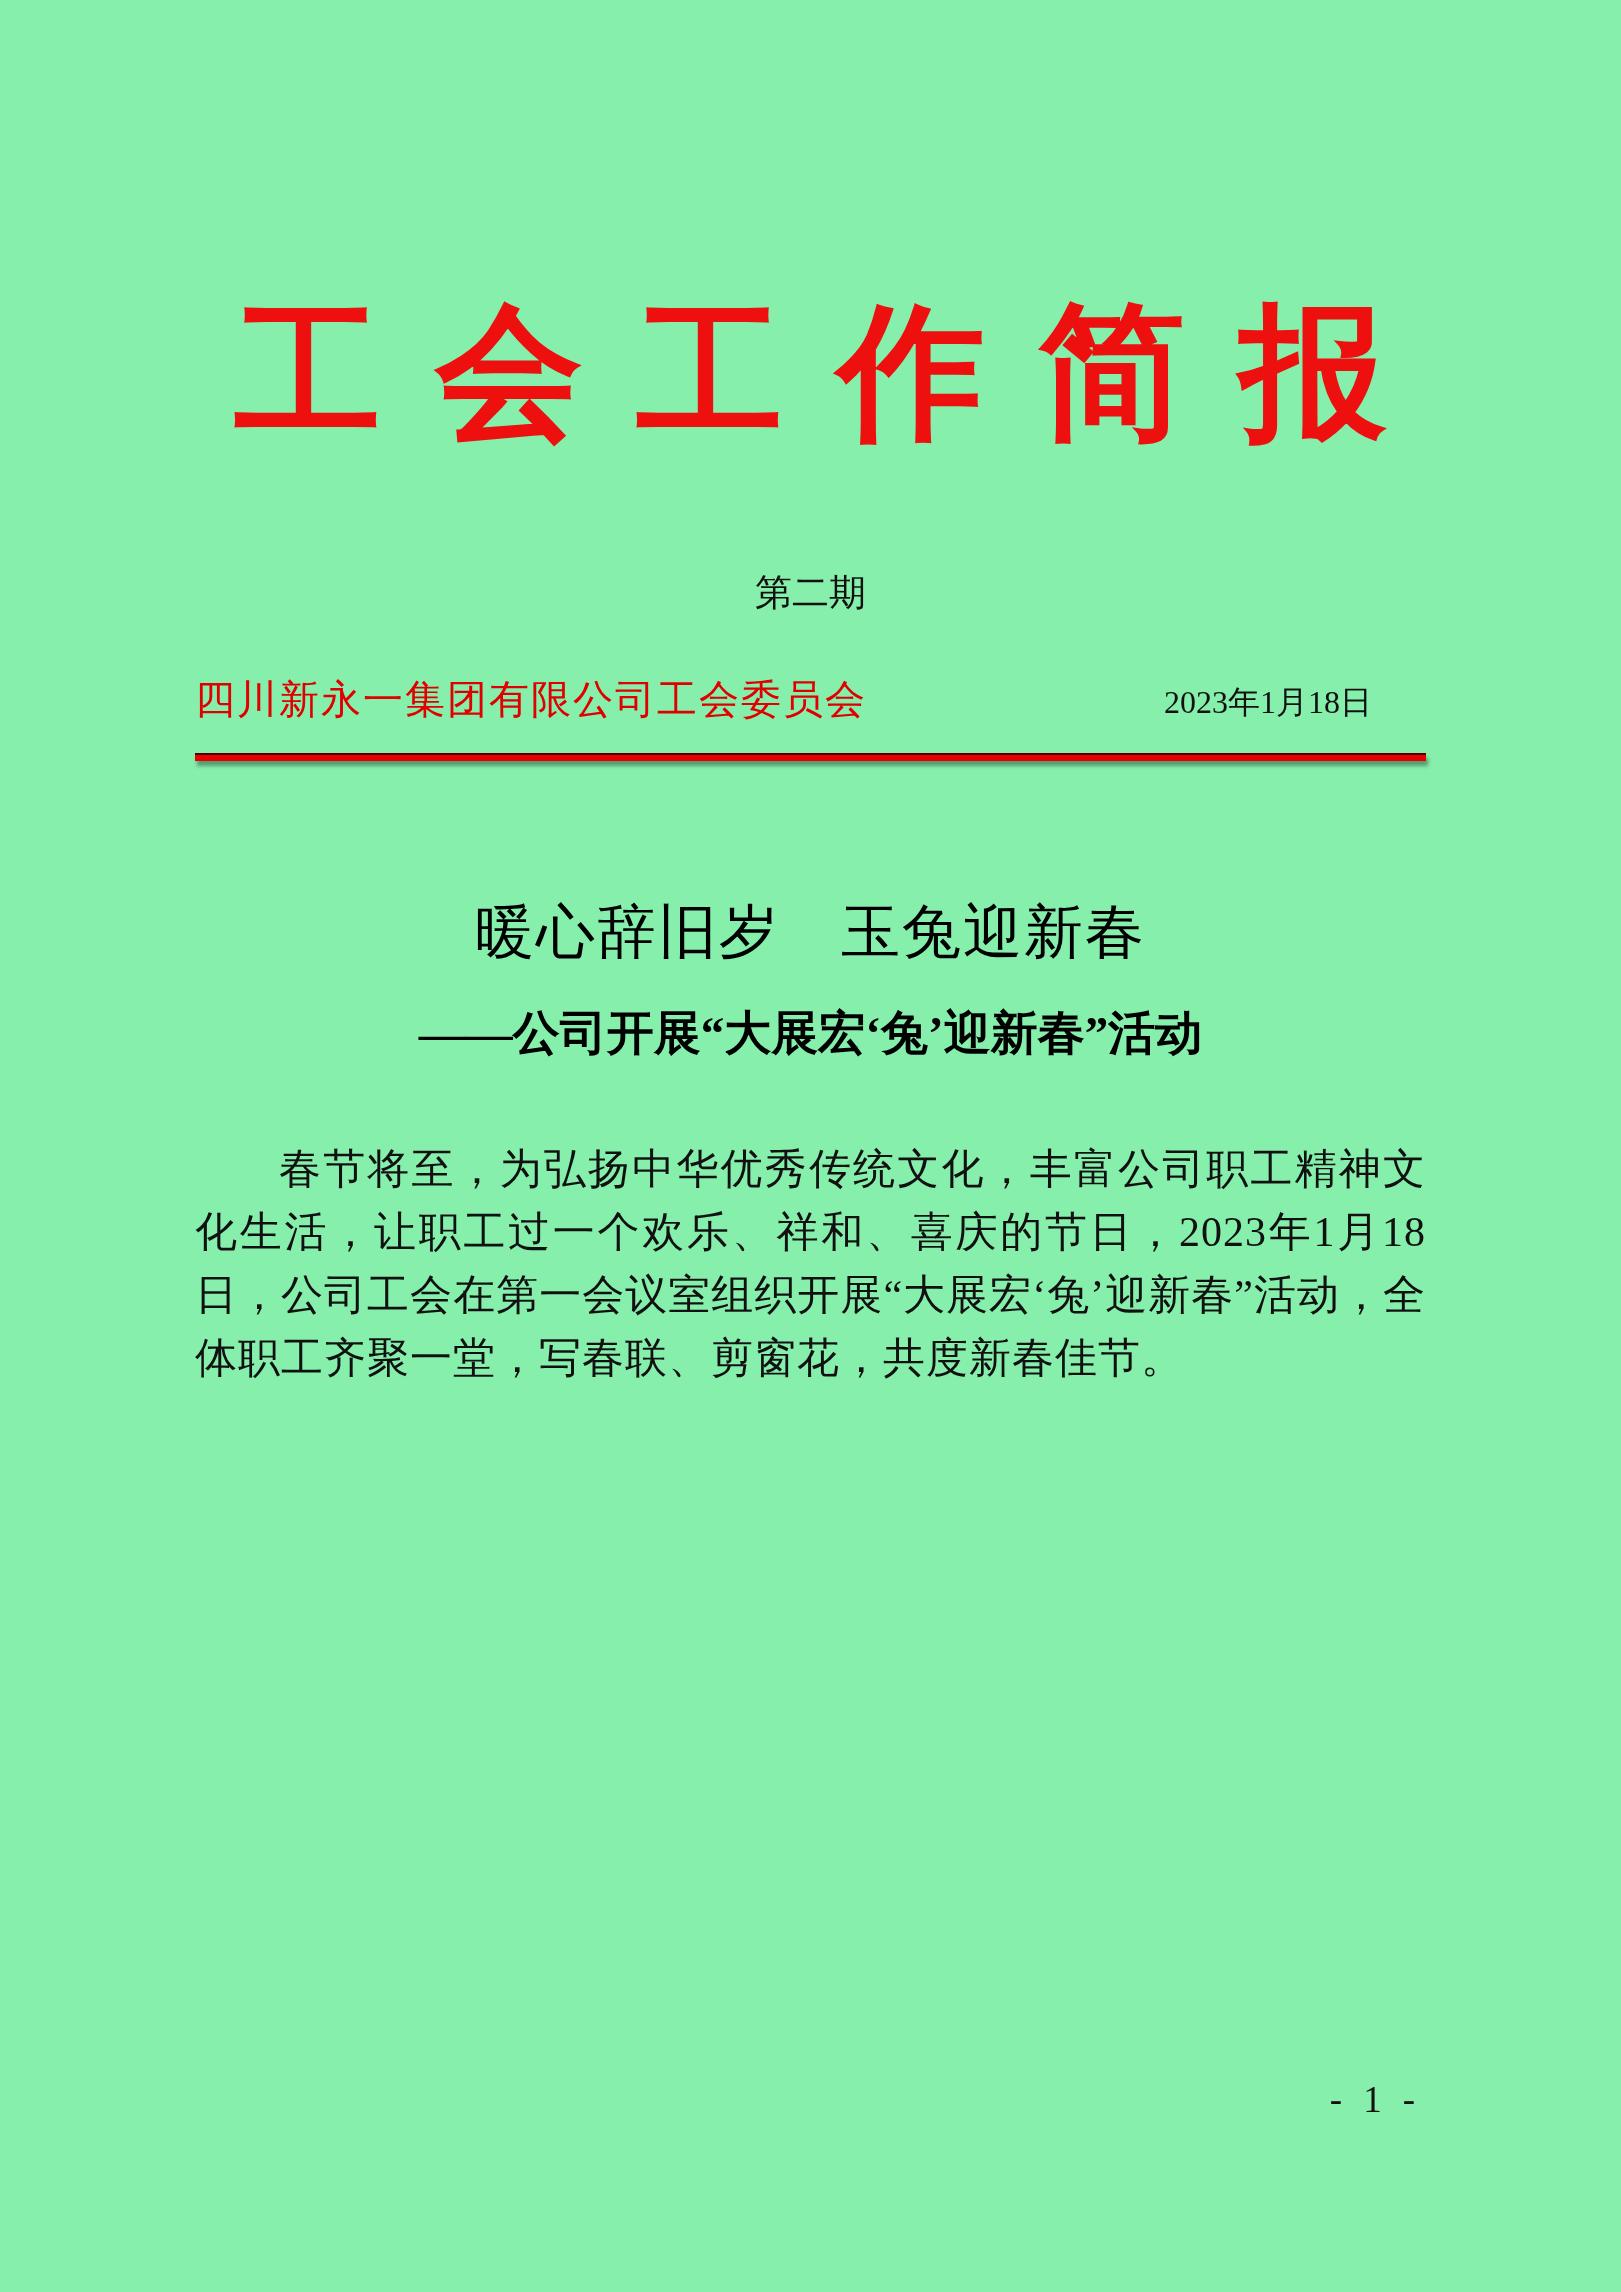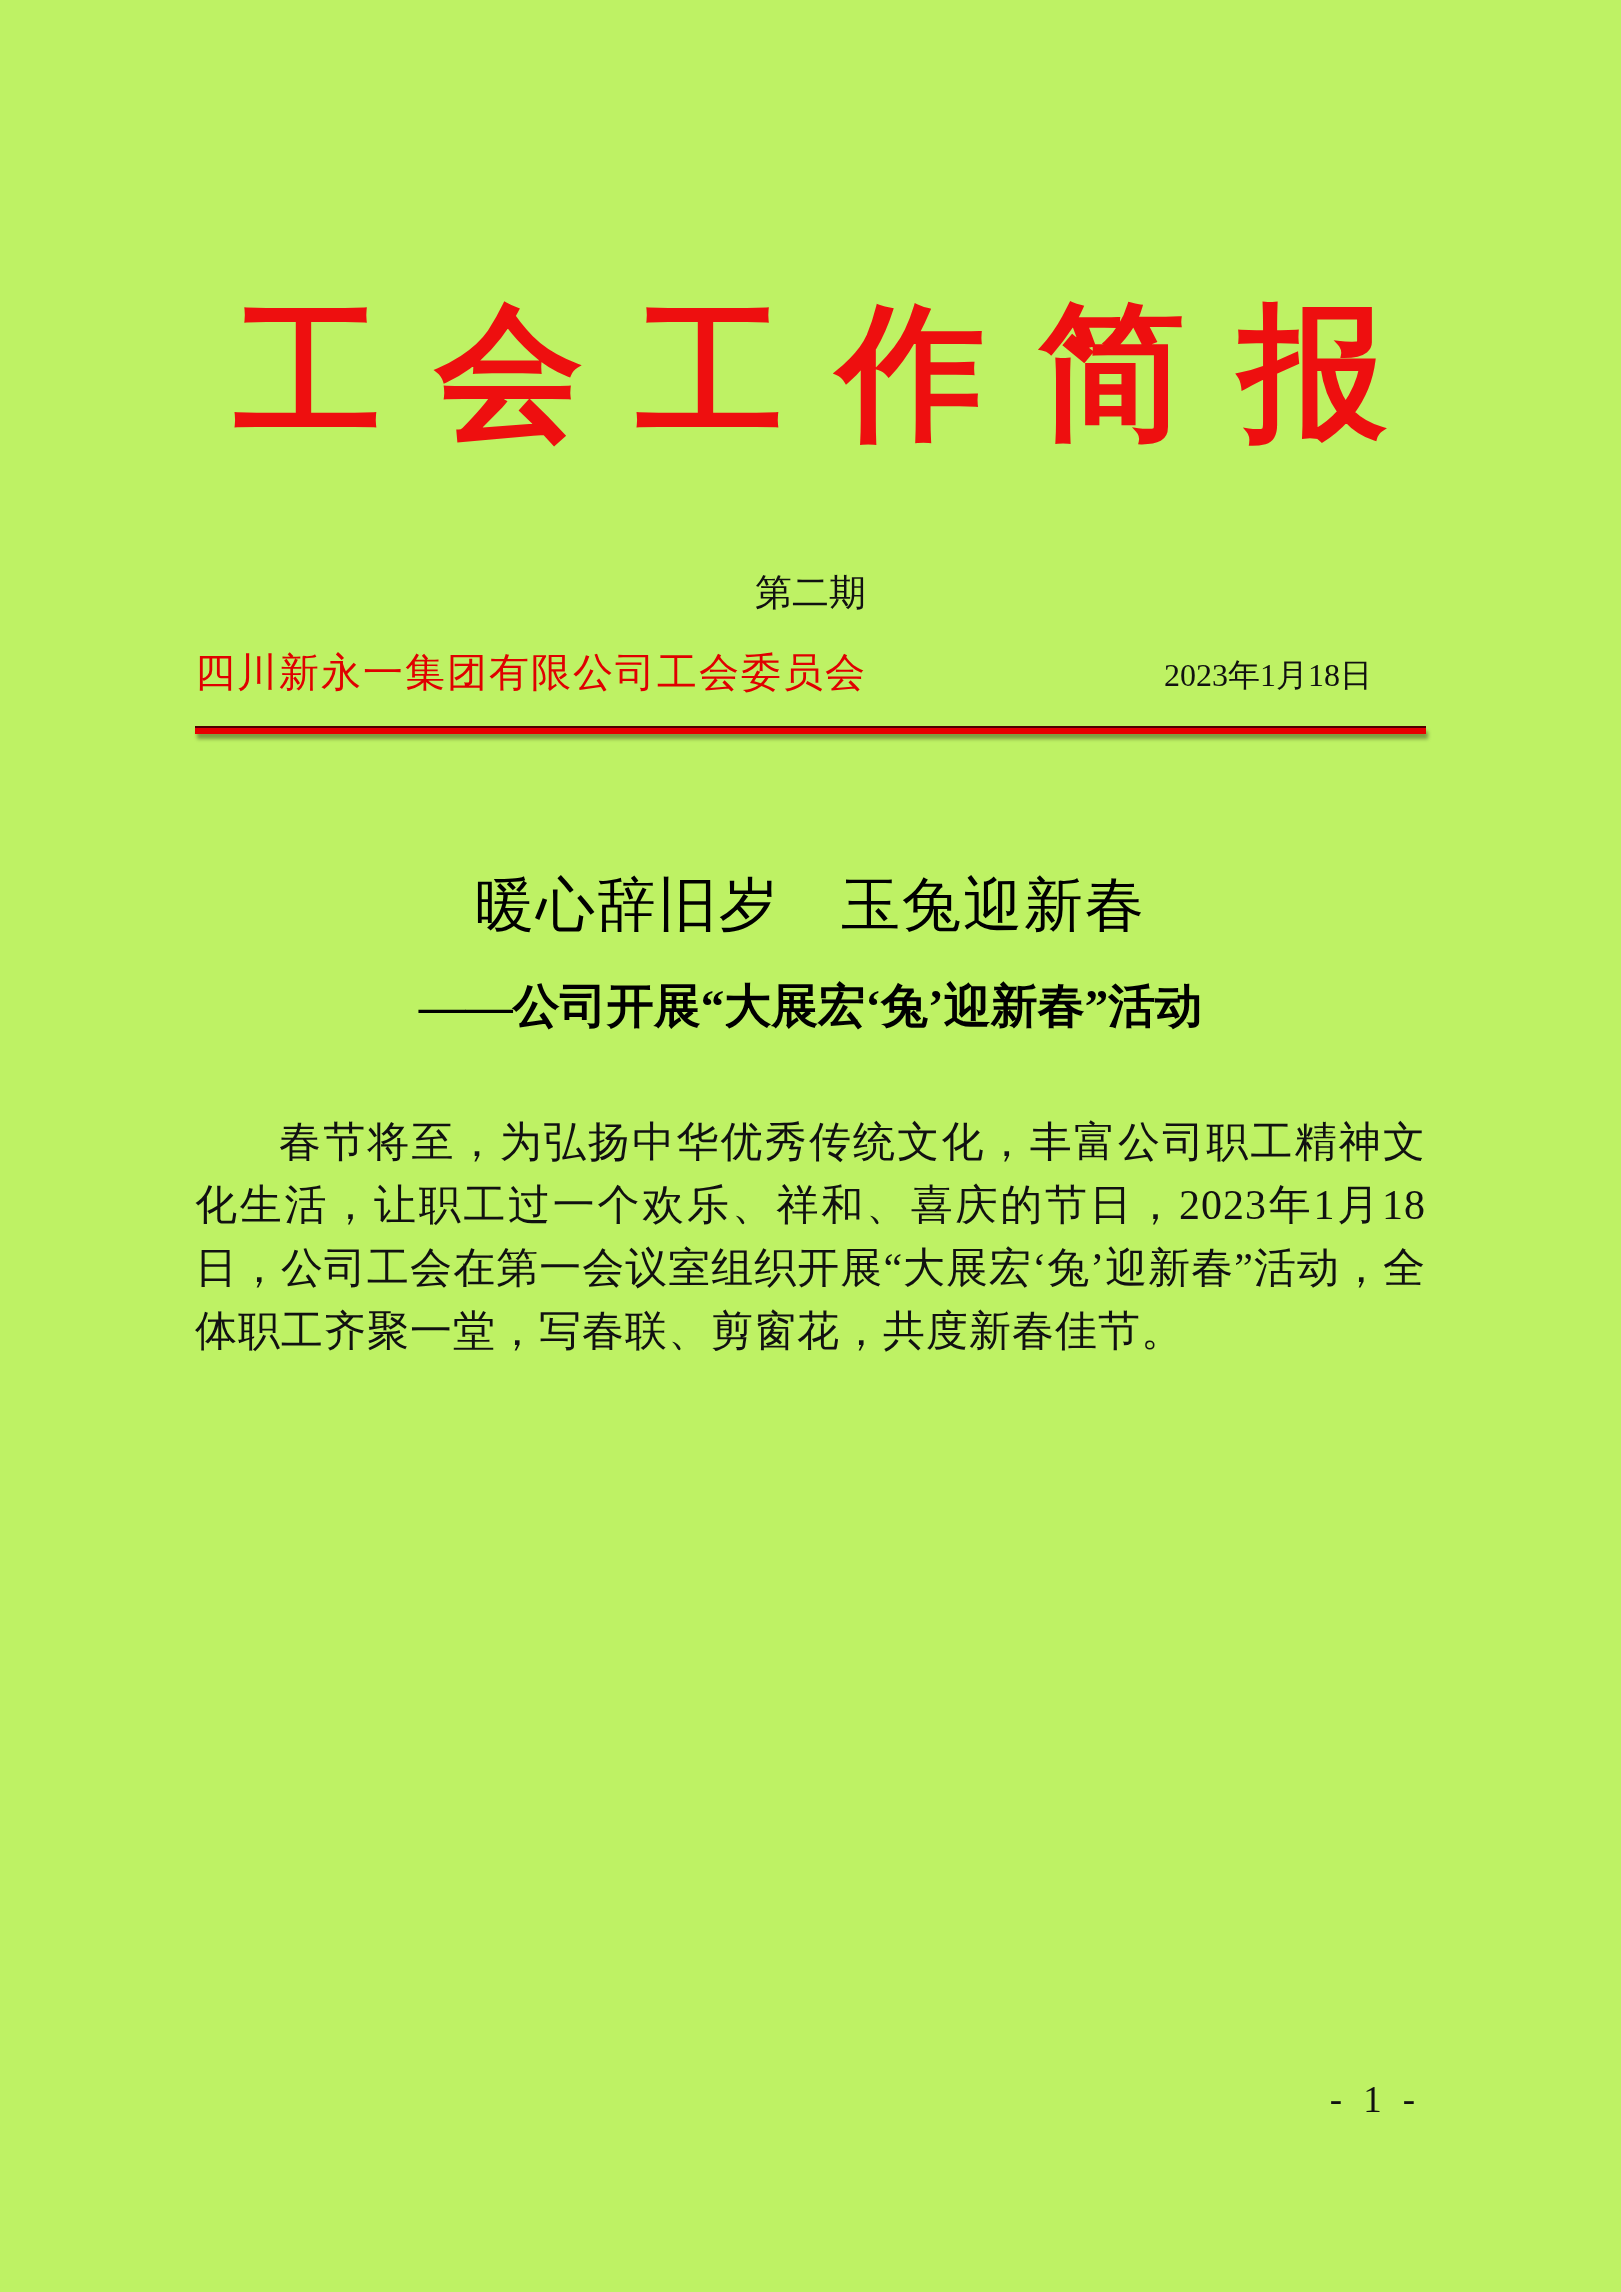--- a/index.html
+++ b/index.html
@@ -9,21 +9,21 @@
     height: 2293px;
     font-family: "Liberation Serif", "DejaVu Serif", serif;
     color: #1a1a1a;
     position: relative;
     overflow: hidden;
   }
   .page {
     width: 1621px;
     height: 2293px;
     position: relative;
-    background: #bef264;
+    background: #86efac;
   }
   
   .masthead { padding-top: 289px; }
   .masthead-title {
     font-size: 147px;
     line-height: 1.15;
     font-weight: bold;
     color: #ee0f0f;
     text-align: center;
     letter-spacing: 54px;
@@ -31,21 +31,21 @@
     white-space: nowrap;
   }
   .issue-line {
     margin-top: 110px;
     text-align: center;
     font-size: 37px;
     color: #111111;
   }
   .issuer-row {
     width: 1231px;
-    margin: 27px auto 0 auto;
+    margin: 54px auto 0 auto;
     display: flex;
     justify-content: space-between;
     align-items: baseline;
   }
   .issuer-name {
     font-size: 40px;
     color: #e00000;
     letter-spacing: 2px;
   }
   .publish-date {

